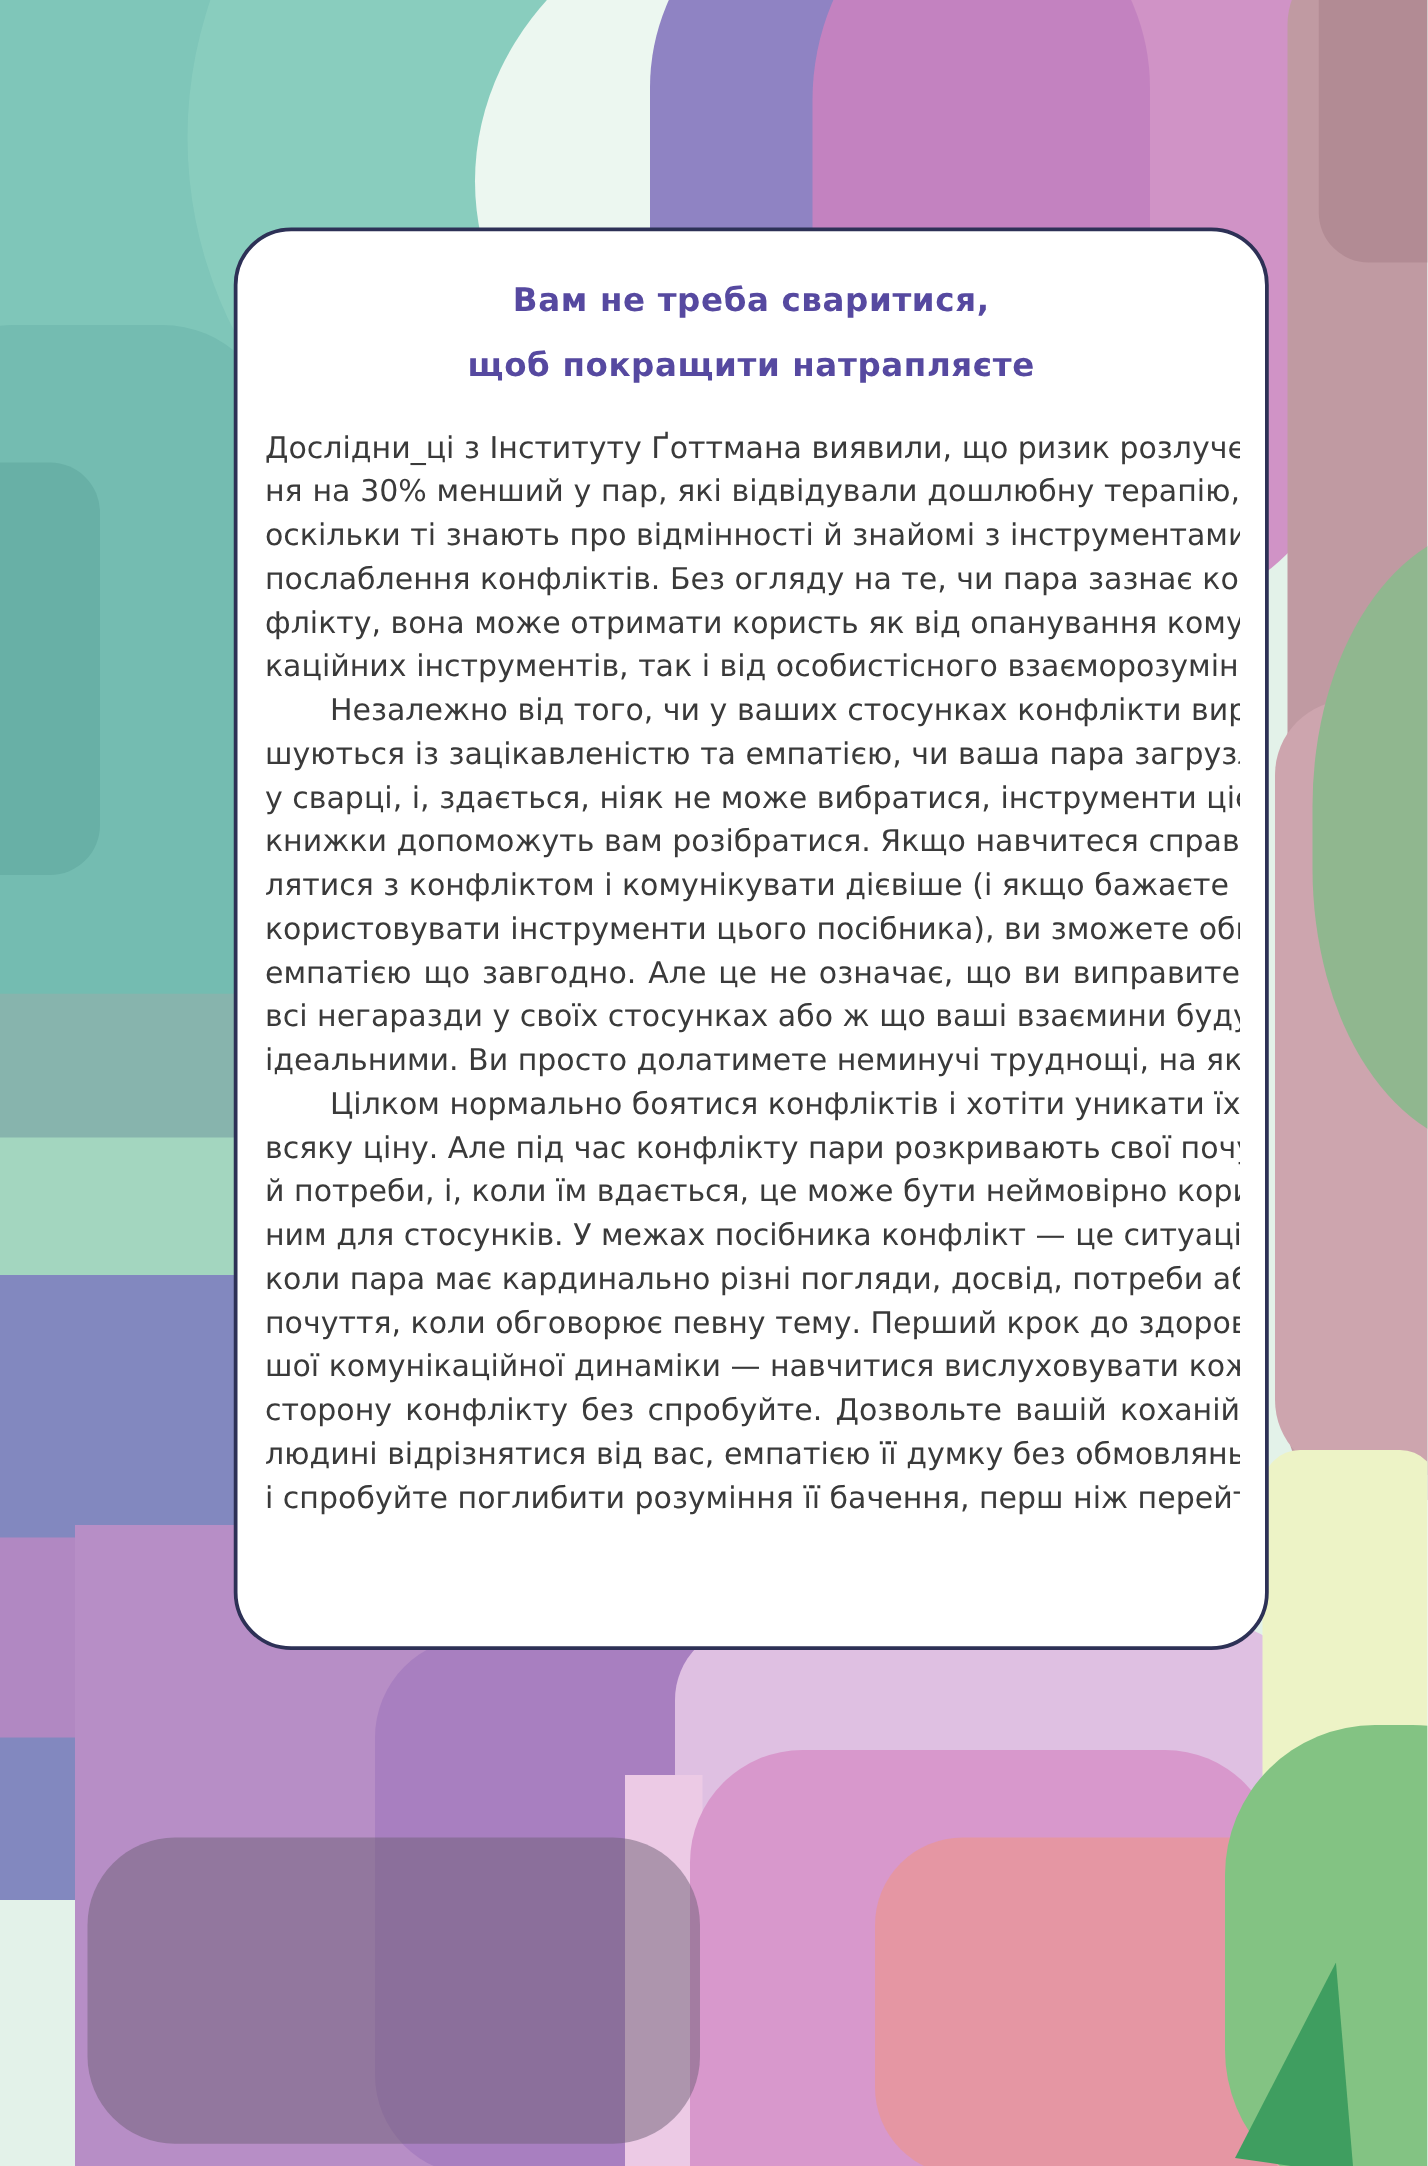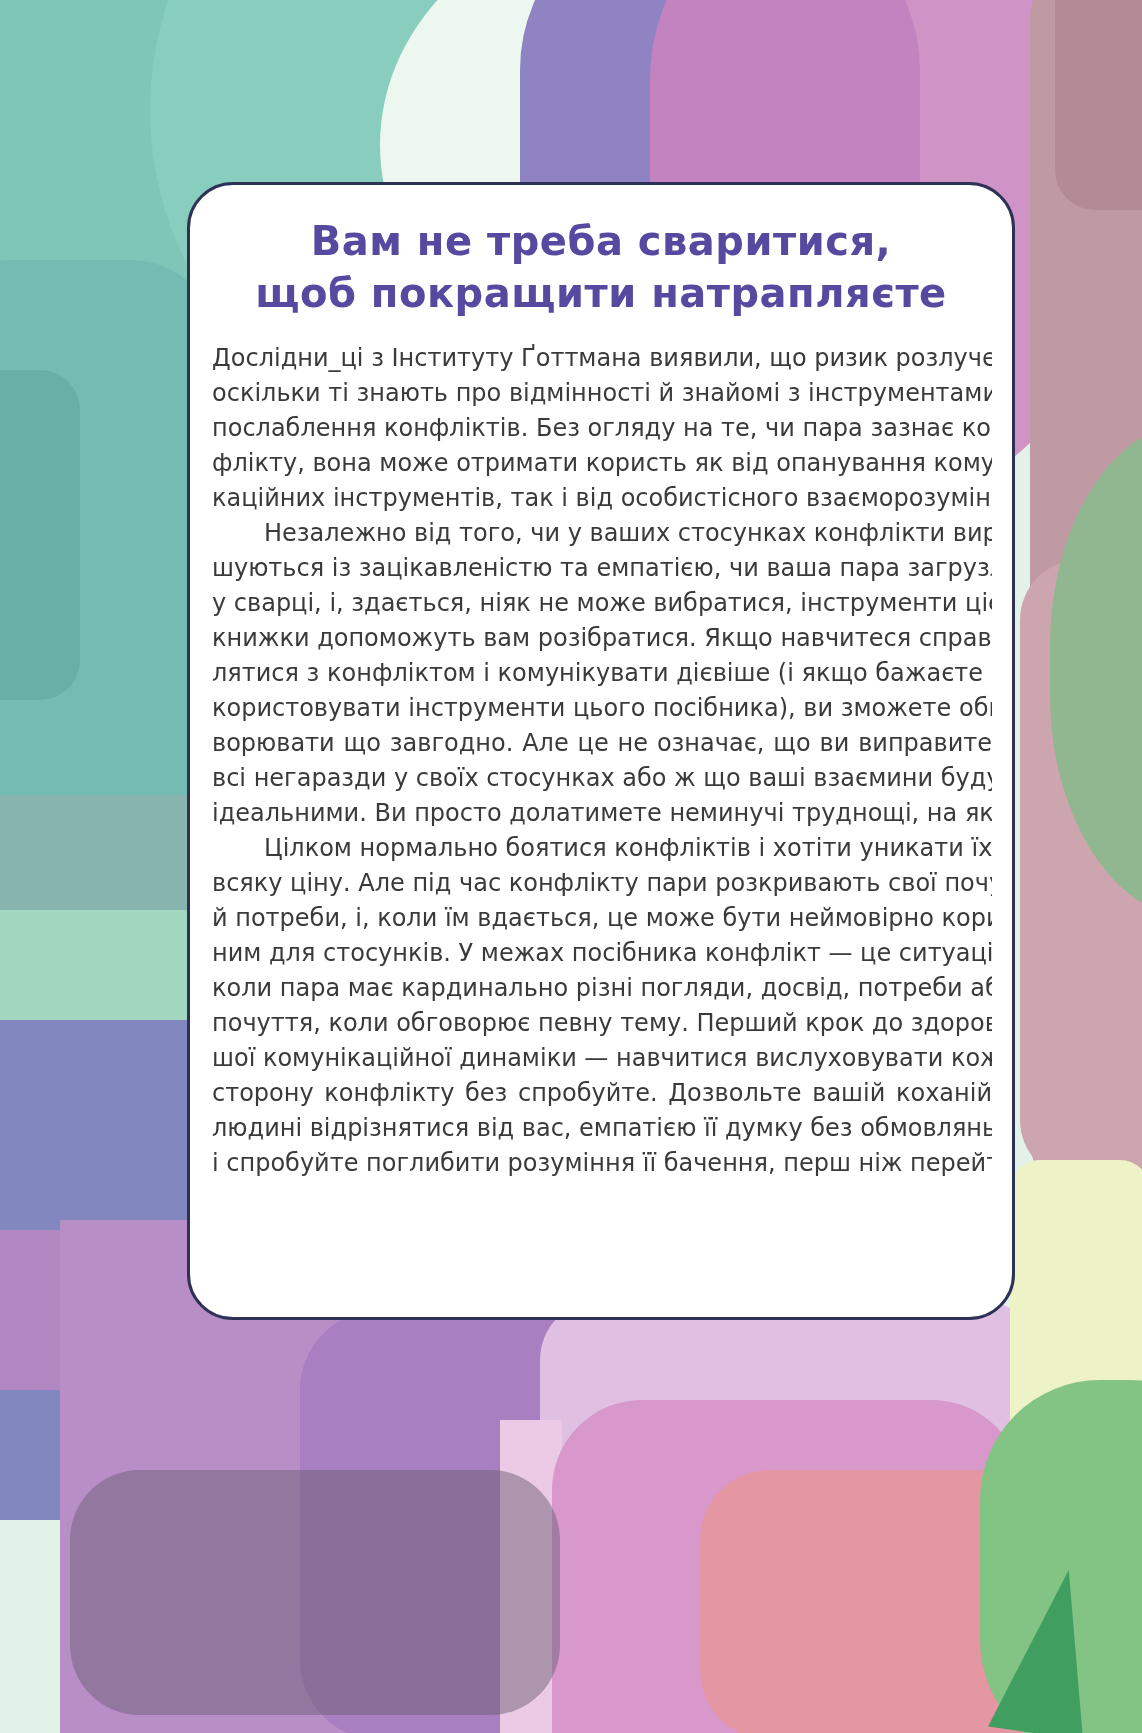--- a/index.html
+++ b/index.html
@@ -58,21 +58,21 @@
     width: 828px; height: 1138px;
     box-sizing: border-box;
     background: #ffffff;
     border: 3px solid #2d3156;
     border-radius: 46px;
     z-index: 10;
   }
   .card-title {
     margin: 30px 12px 22px;
     text-align: center;
-    font-size: 40px;
+    font-size: 26px;
     line-height: 52px;
     font-weight: 700;
     color: #5649a0;
     letter-spacing: 0.5px;
   }
   .card-body {
     padding: 0 20px 0 22px;
     color: #3a3a3a;
     font-size: 24px;
   }
@@ -120,33 +120,34 @@
   <div class="shape bg-graypurple"></div>
 
   <div class="card">
     <div class="card-title">
       <span>Вам не треба сваритися,</span><br>
       <span>щоб покращити натрапляєте</span>
     </div>
     <div class="card-body">
       <div>
           <div class="line">Дослідни_ці з Інституту Ґоттмана виявили, що ризик розлучен-</div>
+          <div class="line">ня на 30% менший у пар, які відвідували дошлюбну терапію,</div>
           <div class="line">оскільки ті знають про відмінності й знайомі з інструментами</div>
           <div class="line">послаблення конфліктів. Без огляду на те, чи пара зазнає кон-</div>
           <div class="line">флікту, вона може отримати користь як від опанування комуні-</div>
           <div class="line last">каційних інструментів, так і від особистісного взаєморозуміння.</div>
         </div>
       <div>
           <div class="line indent">Незалежно від того, чи у ваших стосунках конфлікти вирі-</div>
           <div class="line">шуються із зацікавленістю та емпатією, чи ваша пара загрузла</div>
           <div class="line">у сварці, і, здається, ніяк не може вибратися, інструменти цієї</div>
           <div class="line">книжки допоможуть вам розібратися. Якщо навчитеся справ-</div>
           <div class="line">лятися з конфліктом і комунікувати дієвіше (і якщо бажаєте ви-</div>
           <div class="line">користовувати інструменти цього посібника), ви зможете обго-</div>
-          <div class="line">ворювати що завгодно. Але це не означає, що ви виправите</div>
+          <div class="line">емпатією що завгодно. Але це не означає, що ви виправите</div>
           <div class="line">всі негаразди у своїх стосунках або ж що ваші взаємини будуть</div>
           <div class="line">ідеальними. Ви просто долатимете неминучі труднощі, на які</div>
         </div>
       <div>
           <div class="line indent">Цілком нормально боятися конфліктів і хотіти уникати їх за</div>
           <div class="line">всяку ціну. Але під час конфлікту пари розкривають свої почуття</div>
           <div class="line">й потреби, і, коли їм вдається, це може бути неймовірно корис-</div>
           <div class="line">ним для стосунків. У межах посібника конфлікт — це ситуація,</div>
           <div class="line">коли пара має кардинально різні погляди, досвід, потреби або</div>
           <div class="line">почуття, коли обговорює певну тему. Перший крок до здорові-</div>

